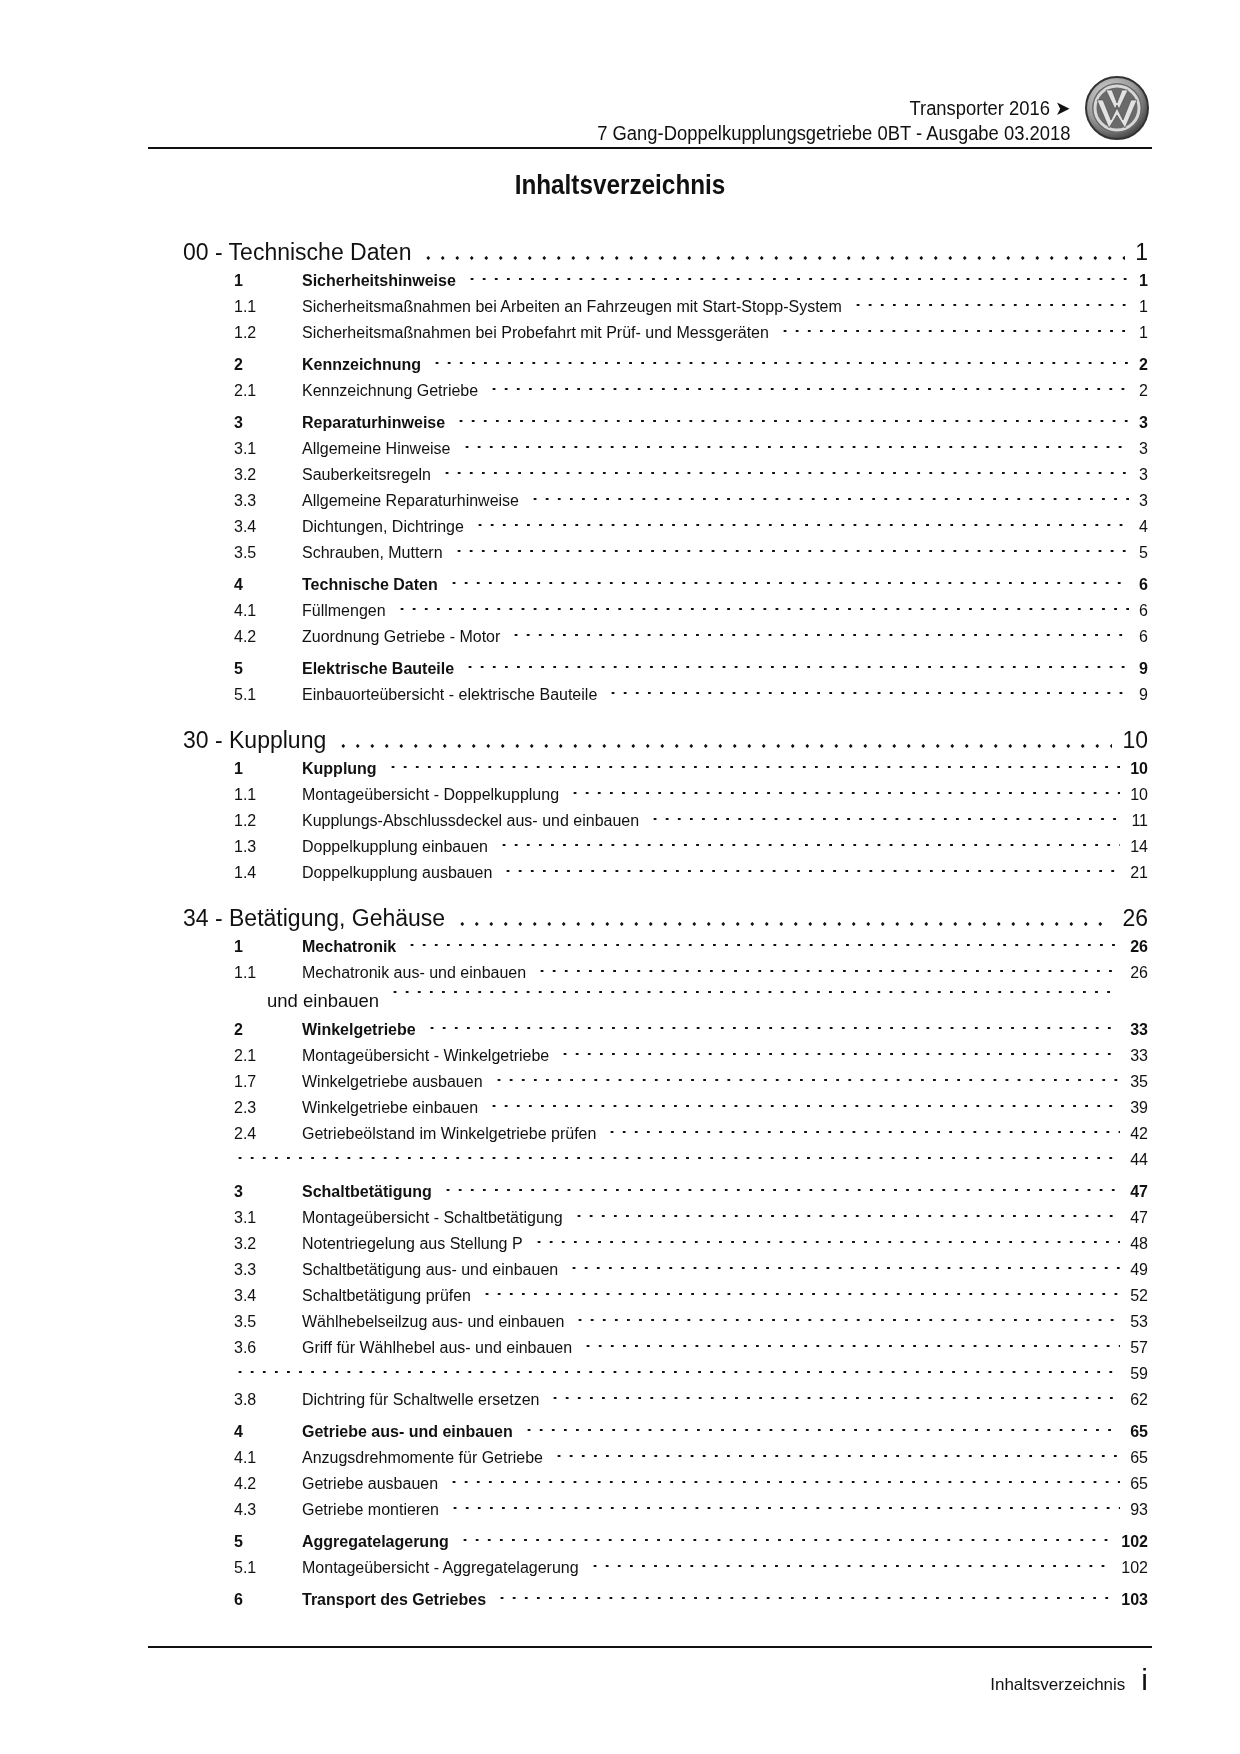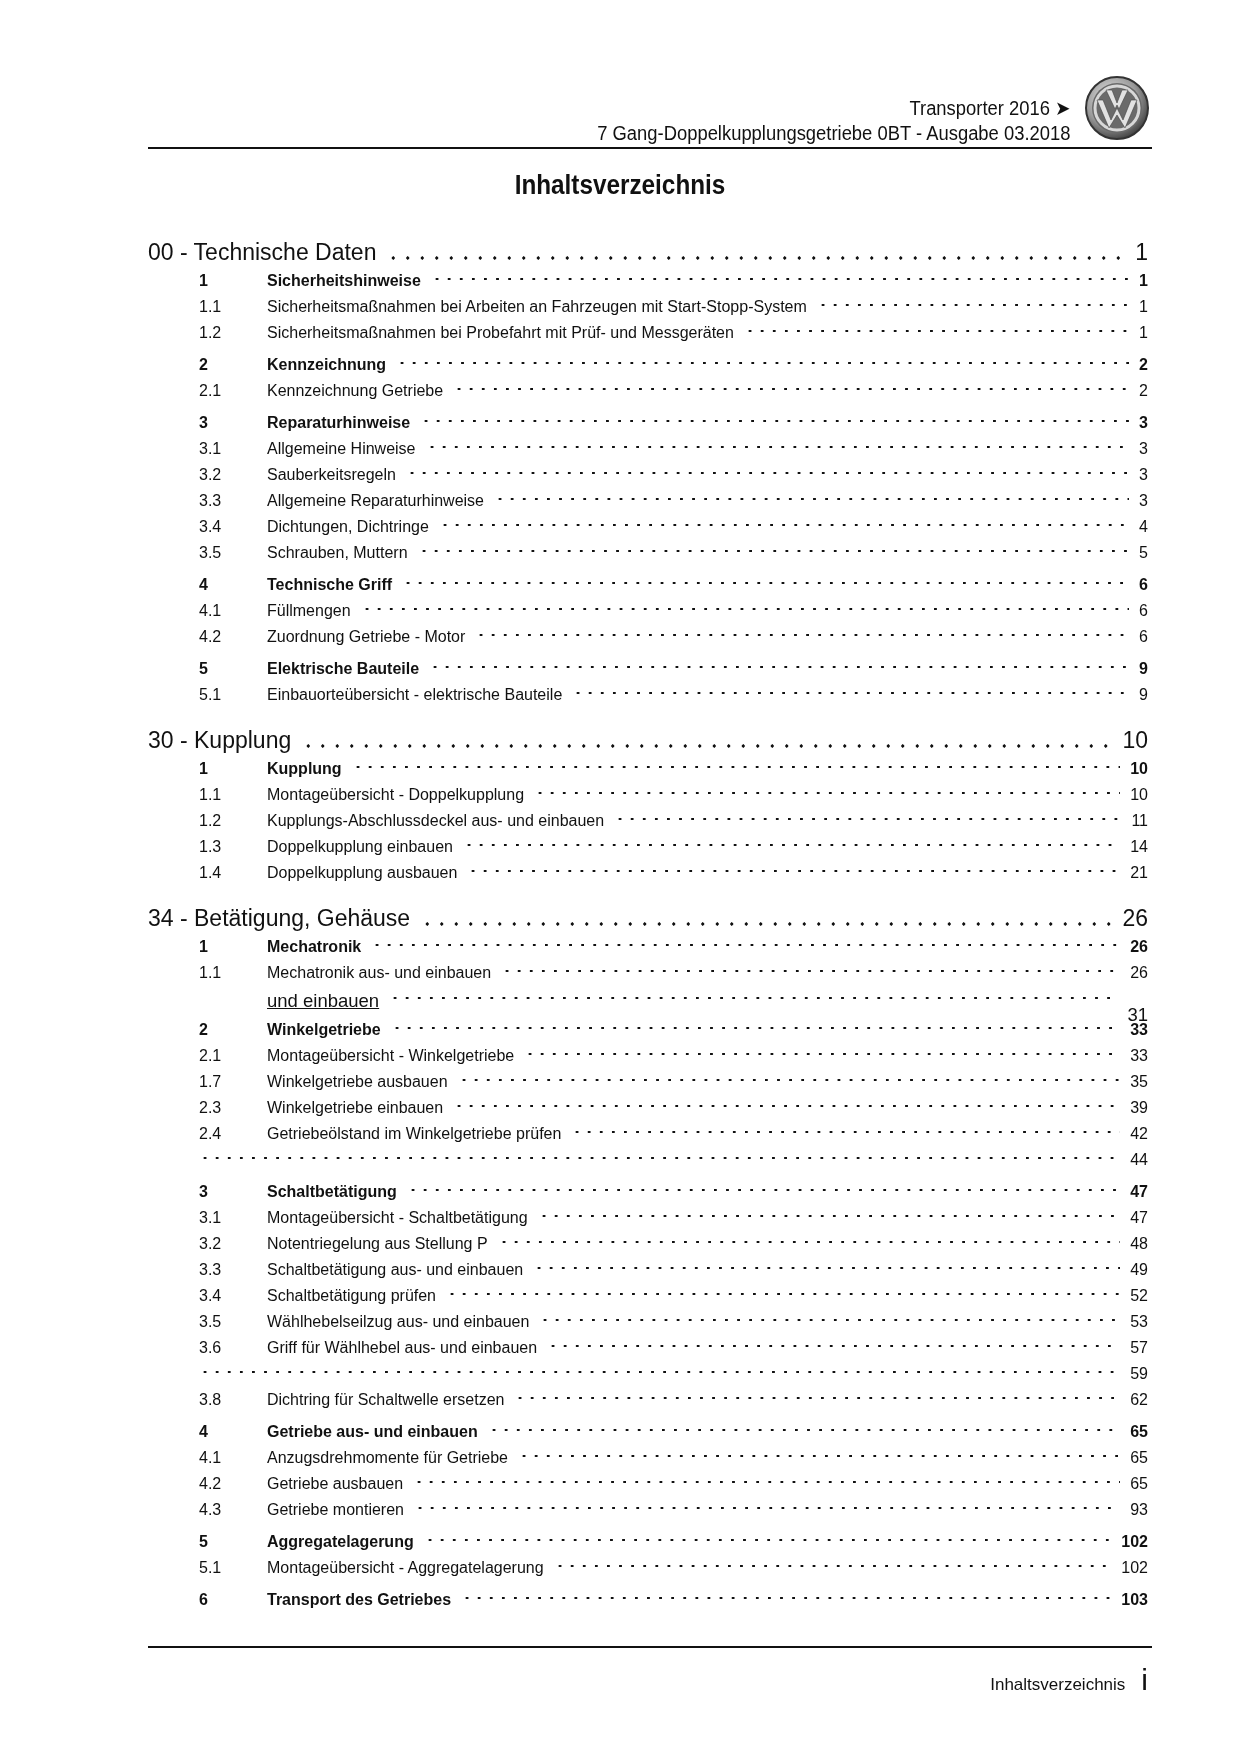--- a/index.html
+++ b/index.html
@@ -7,40 +7,40 @@
     body { position: relative; font-family: "Liberation Sans", sans-serif; color: #111; }
 
     .header { position: absolute; left: 148px; top: 96px; width: 1004px; height: 53px; }
     .header-lines { position: absolute; right: 82px; top: 0; text-align: right; font-size: 20px; line-height: 25px; color: #111; transform: scaleX(0.92); transform-origin: right top; white-space: nowrap; }
     .header-rule { position: absolute; left: 0; right: 0; top: 51px; height: 2px; background: #111; }
     .logo { position: absolute; right: 2px; top: -21px; width: 66px; height: 66px; }
 
     .page-title { position: absolute; left: 0; width: 1240px; top: 170px; text-align: center; font-size: 27px; font-weight: bold; transform: scaleX(0.9); }
 
     .toc { position: absolute; left: 148px; top: 234px; width: 1000px; }
-    .row { position: relative; display: flex; align-items: flex-end; white-space: nowrap; }
+    .row { position: relative; display: flex; align-items: flex-end; white-space: nowrap; margin-left: 35px; }
     .row .label { background: #fff; padding-right: 10px; position: relative; z-index: 1; }
     .row .leader { flex: 1; height: 4px; margin-bottom: 5px; background-repeat: repeat-x; }
     .row .page { background: #fff; padding-left: 10px; text-align: right; position: relative; z-index: 1; }
 
     .chapter { font-size: 23px; height: 32px; margin-top: 14px; }
     .chapter:first-child { margin-top: 0; }
     .chapter .leader { background-image: radial-gradient(circle, #111 1.6px, transparent 1.8px); background-size: 14.5px 4px; margin-bottom: 6px; }
     .chapter .label { transform-origin: left bottom; }
 
     .sub { font-size: 16px; height: 26px; padding-left: 51px; align-items: center; }
     .sub .num { display: inline-block; width: 68px; }
     .sub .leader { background-image: radial-gradient(circle, #111 1.2px, transparent 1.4px); background-size: 12.1px 4px; }
     .sub.lvl1 { font-weight: bold; margin-top: 6px; height: 26px; }
     .sub.first { margin-top: 2px; }
 
     .wrap-row { padding-left: 51px; font-size: 18.5px; }
     .wrap-row .line1 { height: 21px; white-space: nowrap; }
     .wrap-row .num { display: inline-block; width: 68px; }
-    .wrap-row .cont { display: flex; align-items: center; height: 21px; padding-left: 68px; text-decoration: underline; }
+    .wrap-row .cont { display: flex; align-items: flex-start; height: 21px; padding-left: 68px; }
     .wrap-row .cont .label { background:#fff; padding-right: 10px; }
     .wrap-row .cont .leader { flex:1; height:4px; margin-bottom:5px; background-image: radial-gradient(circle, #111 1.2px, transparent 1.4px); background-size: 12.1px 4px; background-repeat: repeat-x; }
     .wrap-row .cont .page { padding-left: 10px; margin-top: 28px; }
 
     .footer-rule { position: absolute; left: 148px; width: 1004px; top: 1646px; height: 2px; background: #111; }
     .footer { position: absolute; right: 92px; top: 1665px; display: flex; align-items: flex-end; gap: 16px; }
     .footer-label { font-size: 17px; line-height: 20px; }
     .footer-roman { font-size: 30px; line-height: 30px; }
   </style>
 </head>
@@ -126,21 +126,21 @@
       <span class="label"><span class="num">3.4</span><span>Dichtungen, Dichtringe</span></span>
       <span class="leader"></span>
       <span class="page">4</span>
     </div>
   <div class="row sub">
       <span class="label"><span class="num">3.5</span><span>Schrauben, Muttern</span></span>
       <span class="leader"></span>
       <span class="page">5</span>
     </div>
   <div class="row sub lvl1">
-      <span class="label"><span class="num">4</span><span>Technische Griff</span></span>
+      <span class="label"><span class="num">4</span><span>Technische Daten</span></span>
       <span class="leader"></span>
       <span class="page">6</span>
     </div>
   <div class="row sub">
       <span class="label"><span class="num">4.1</span><span>Füllmengen</span></span>
       <span class="leader"></span>
       <span class="page">6</span>
     </div>
   <div class="row sub">
       <span class="label"><span class="num">4.2</span><span>Zuordnung Getriebe - Motor</span></span>

